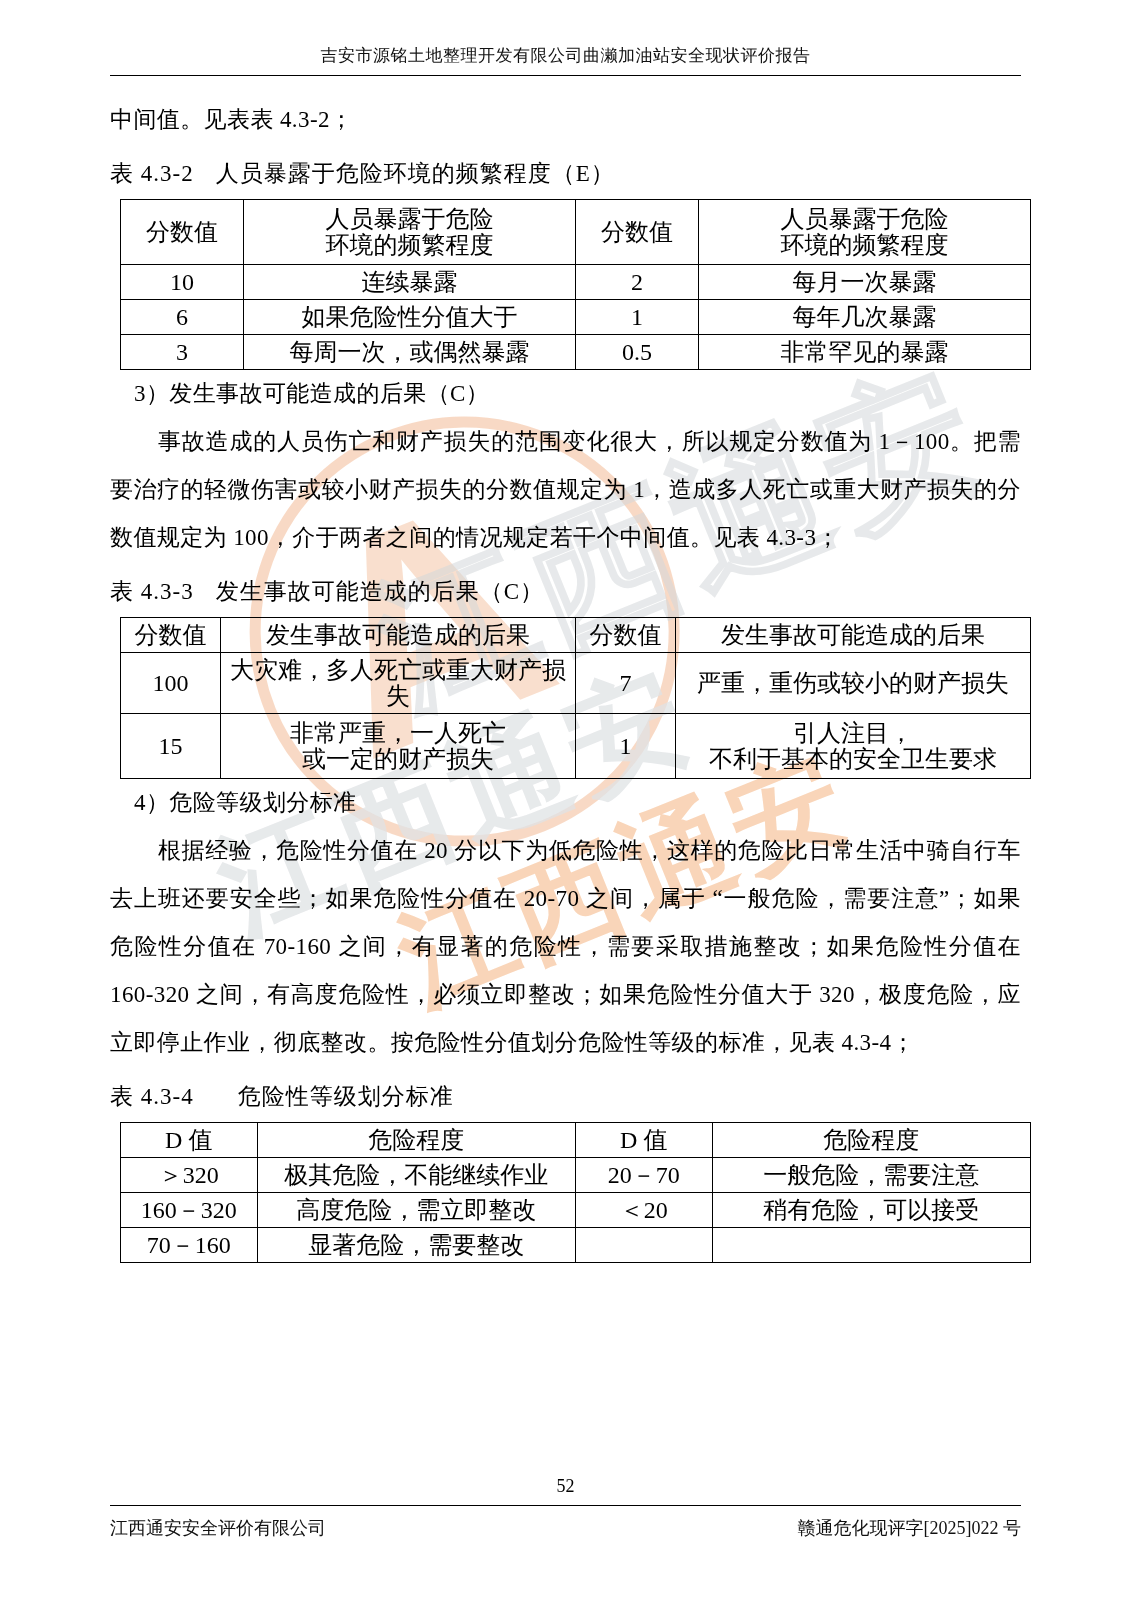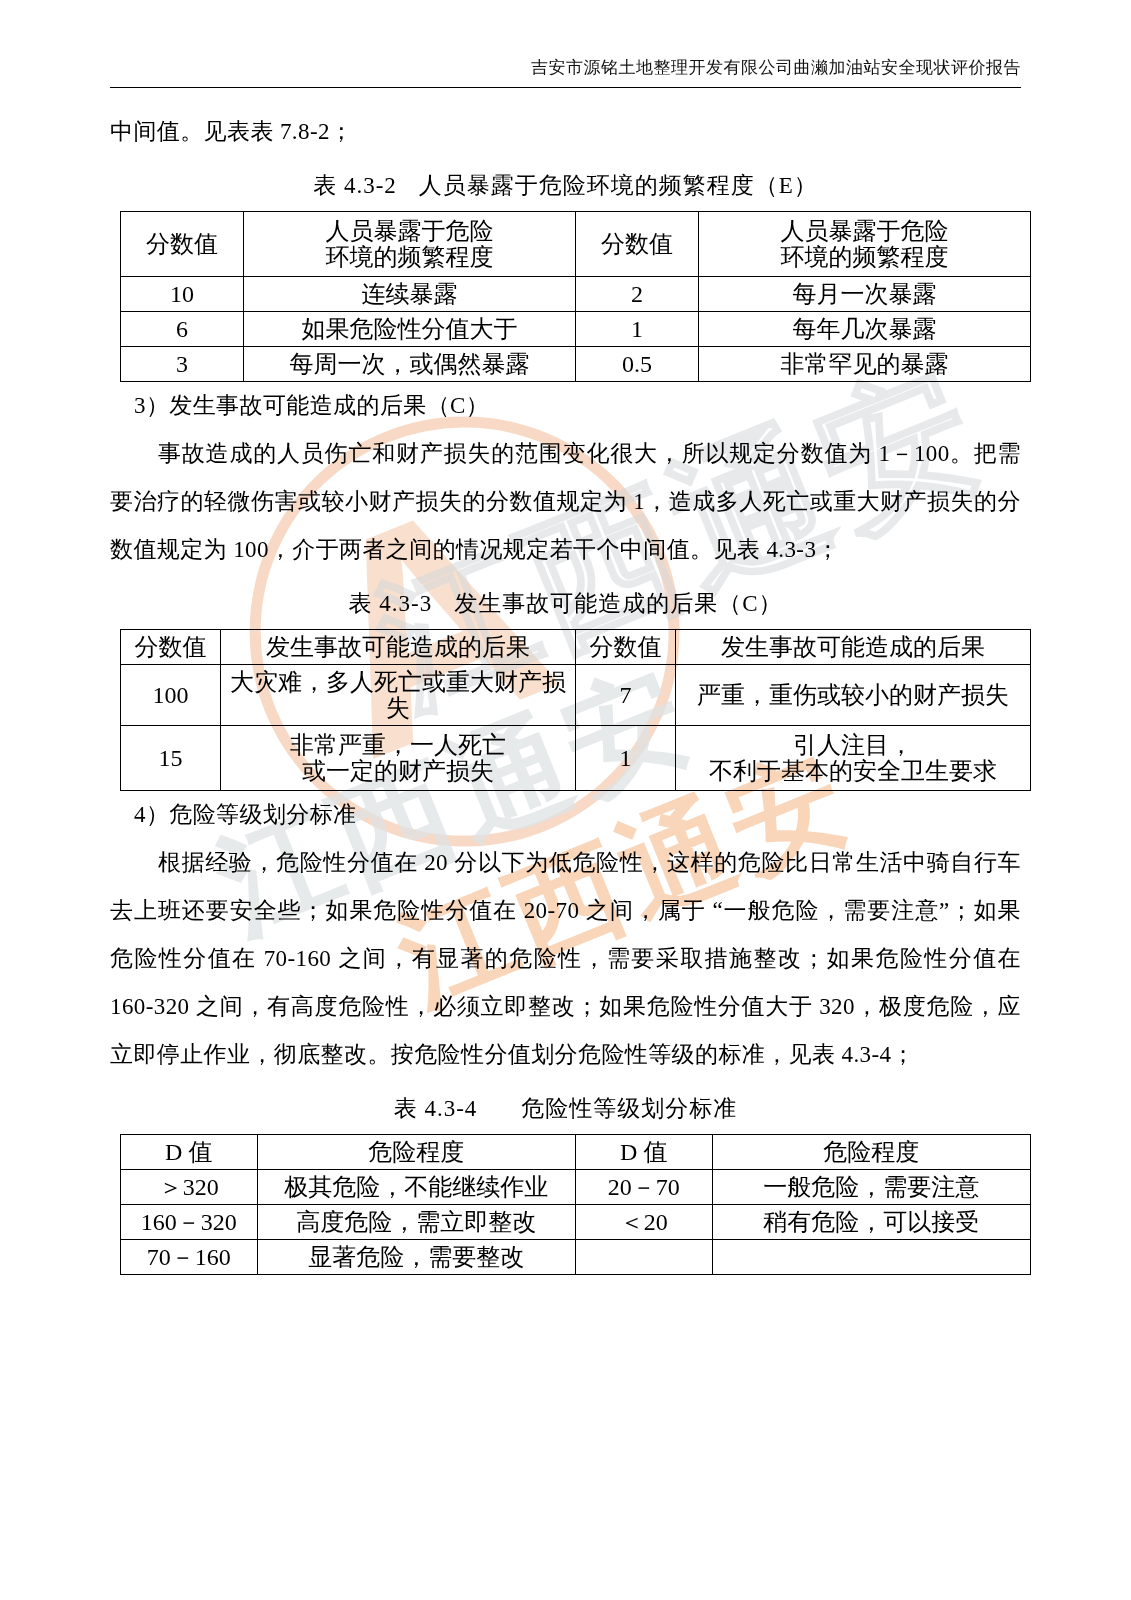--- a/index.html
+++ b/index.html
@@ -20,22 +20,22 @@
     overflow: hidden;
   }
   .content {
     position: relative;
     z-index: 3;
     padding: 0 110px;
   }
 
   
   .header {
-    padding-top: 56px;
-    text-align: right;
+    padding-top: 44px;
+    text-align: center;
   }
   .header-title {
     font-size: 17px;
     letter-spacing: 0.5px;
     color: #111;
   }
   .header-rule {
     margin-top: 8px;
     border-bottom: 1.6px solid #000;
   }
@@ -48,21 +48,21 @@
     margin: 0;
     letter-spacing: 0.4px;
   }
   .indent2 { text-indent: 48px; }
   .indent1 { text-indent: 24px; }
   .spacer-20 { height: 20px; }
 
   
   .tbl-caption {
     font-size: 23px;
-    text-align: center;
+    text-align: left;
     margin: 14px 0 10px 0;
     letter-spacing: 1px;
   }
   .tbl-caption .gap { display: inline-block; width: 22px; }
 
   
   table.doc {
     border-collapse: collapse;
     width: 100%;
     table-layout: fixed;
@@ -217,21 +217,21 @@
 
   <div class="content">
 
     <div class="header">
       <div class="header-title">吉安市源铭土地整理开发有限公司曲濑加油站安全现状评价报告</div>
       <div class="header-rule"></div>
     </div>
 
     <div class="spacer-20"></div>
 
-    <p class="para">中间值。见表表 7.8-2；</p>
+    <p class="para">中间值。见表表 4.3-2；</p>
 
     <div class="tbl-caption">
       <span>表 4.3-2</span><span class="gap"></span><span>人员暴露于危险环境的频繁程度（E）</span>
     </div>
 
     <table class="doc t432">
       <colgroup>
           <col class="c1">
           <col class="c2">
           <col class="c3">
@@ -352,14 +352,22 @@
           <td>70－160</td>
           <td>显著危险，需要整改</td>
           <td></td>
           <td></td>
         </tr>
       </tbody>
     </table>
 
   </div>
 
+  <div class="footer">
+    <div class="page-number">52</div>
+    <div class="footer-rule"></div>
+    <div class="footer-row">
+      <span>江西通安安全评价有限公司</span>
+      <span>赣通危化现评字[2025]022 号</span>
+    </div>
+  </div>
 
 </div>
 
 </body></html>

